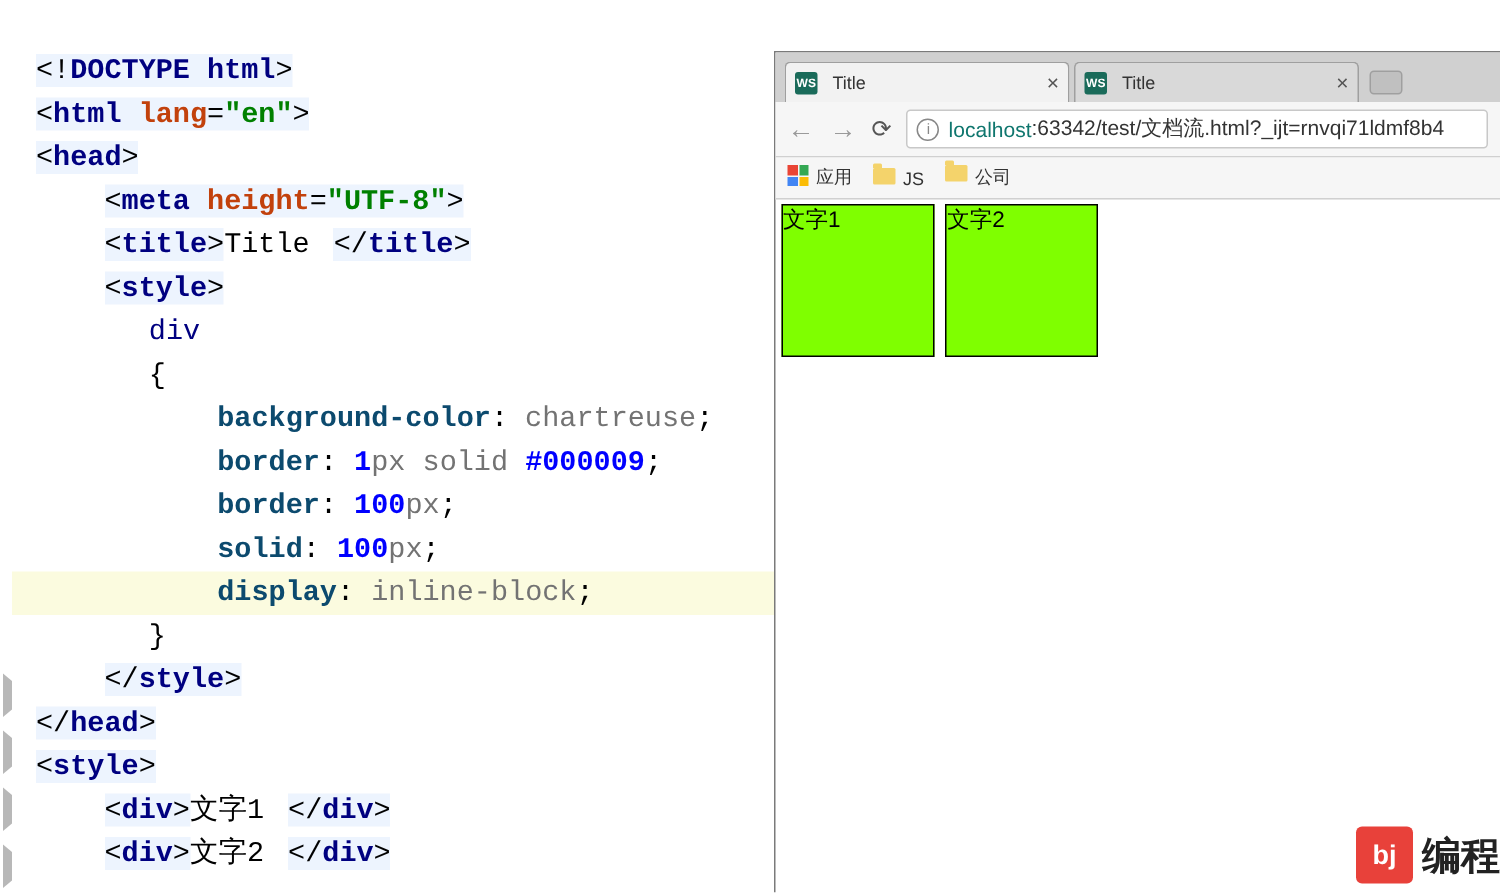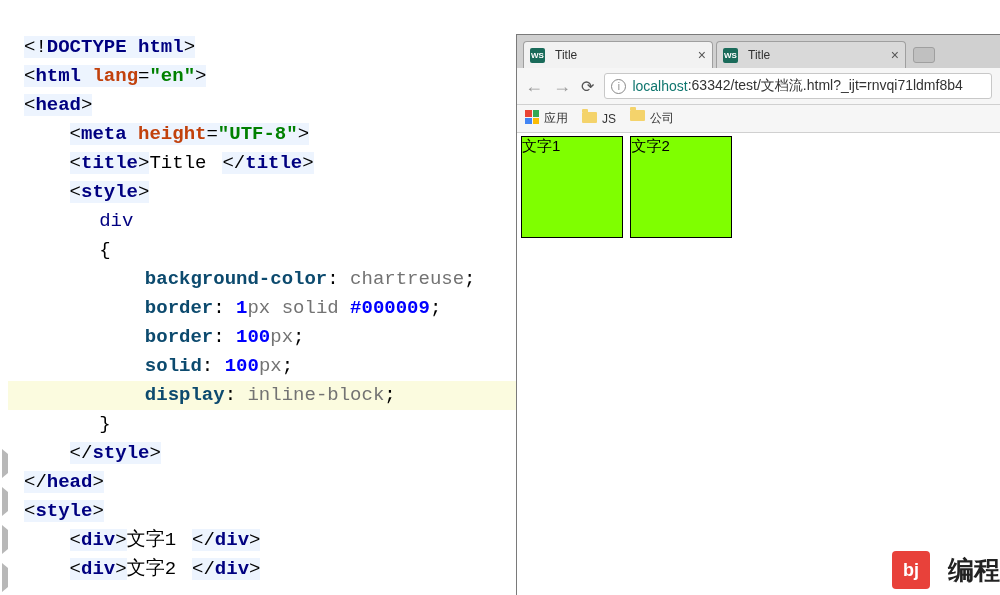--- a/index.html
+++ b/index.html
@@ -71,21 +71,21 @@
 
   .page { padding: 3px 4px; }
   .page .box {
     display: inline-block; width: 102px; height: 102px;
     background: #7fff00; border: 1px solid #000; vertical-align: top;
     font-size: 15px; color: #000; padding: 0;
   }
   .page .box + .box { margin-left: 3px; }
 
   .watermark {
-    position: absolute; right: 0; bottom: 6px; display: flex; align-items: center; gap: 18px;
+    position: absolute; right: 0; bottom: 6px; display: flex; align-items: center; gap: 6px;
     font-size: 26px; font-weight: 700; color: #222;
   }
   .wm-badge {
     width: 38px; height: 38px; background: #e8413a; color: #fff; border-radius: 4px;
     display: flex; align-items: center; justify-content: center; font-size: 18px; font-weight: 700;
   }
 </style>
 </head>
 <body>
 

